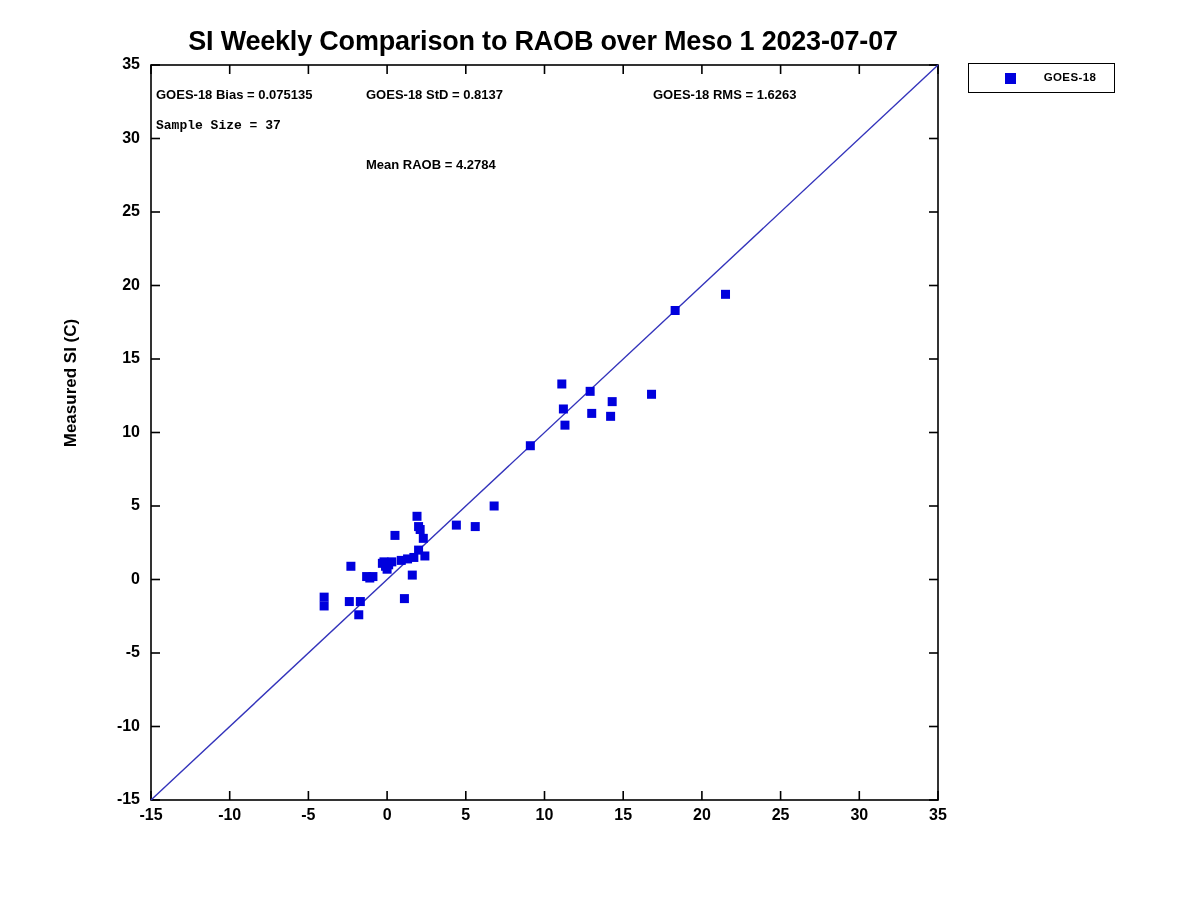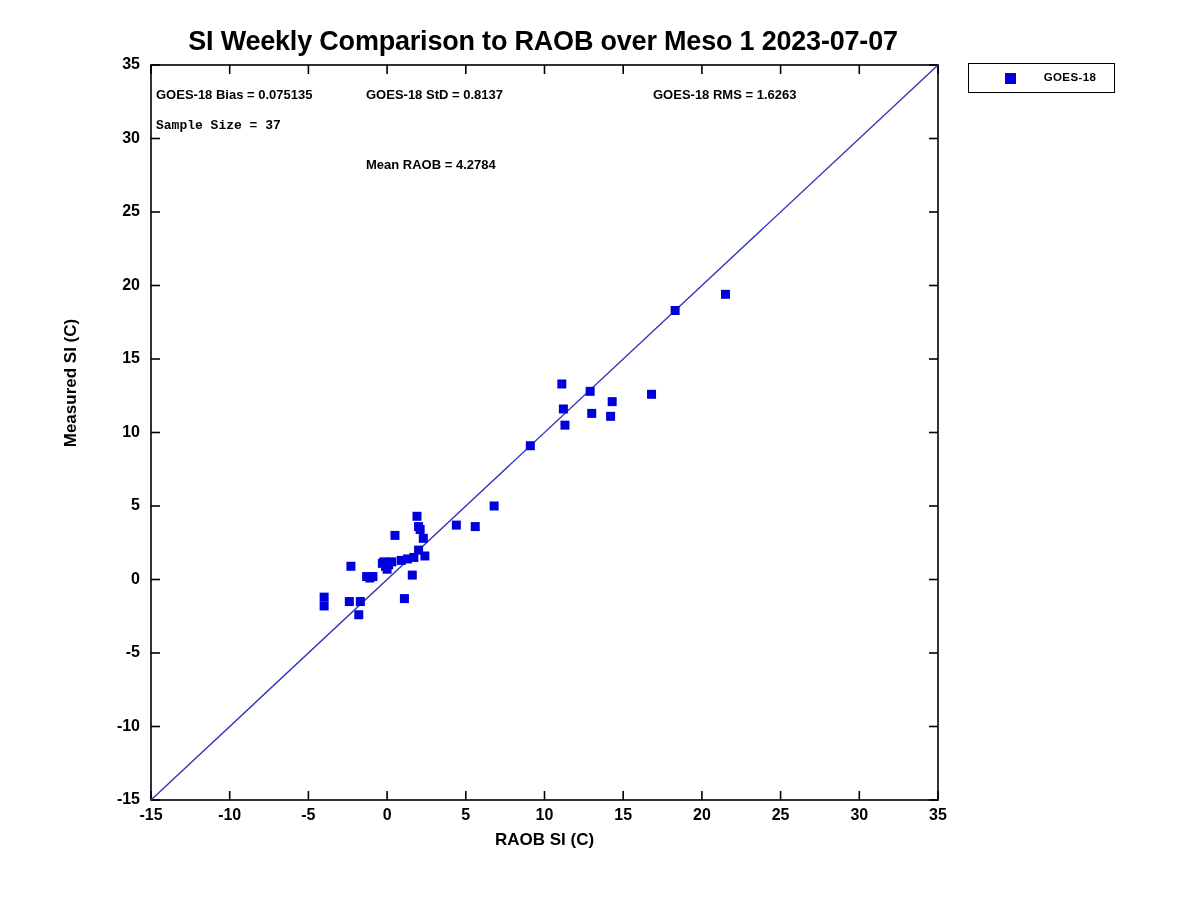--- a/index.html
+++ b/index.html
@@ -240,21 +240,20 @@
       <div class="tick-y" style="top: 569.5px;">0</div>
       <div class="tick-y" style="top: 496px;">5</div>
       <div class="tick-y" style="top: 422.5px;">10</div>
       <div class="tick-y" style="top: 349px;">15</div>
       <div class="tick-y" style="top: 275.5px;">20</div>
       <div class="tick-y" style="top: 202px;">25</div>
       <div class="tick-y" style="top: 128.5px;">30</div>
       <div class="tick-y" style="top: 55px;">35</div>
     </div>
 
-  <div class="axis-label-x">RAOB SI (C)</div>
   <div class="axis-label-y">Measured SI (C)</div>
 
   <div id="legend-box">
     <div id="legend-swatch" style="background: rgb(0, 0, 221);"></div>
     <div id="legend-label">GOES-18</div>
   </div>
 
 </div>
 
 </body></html>

